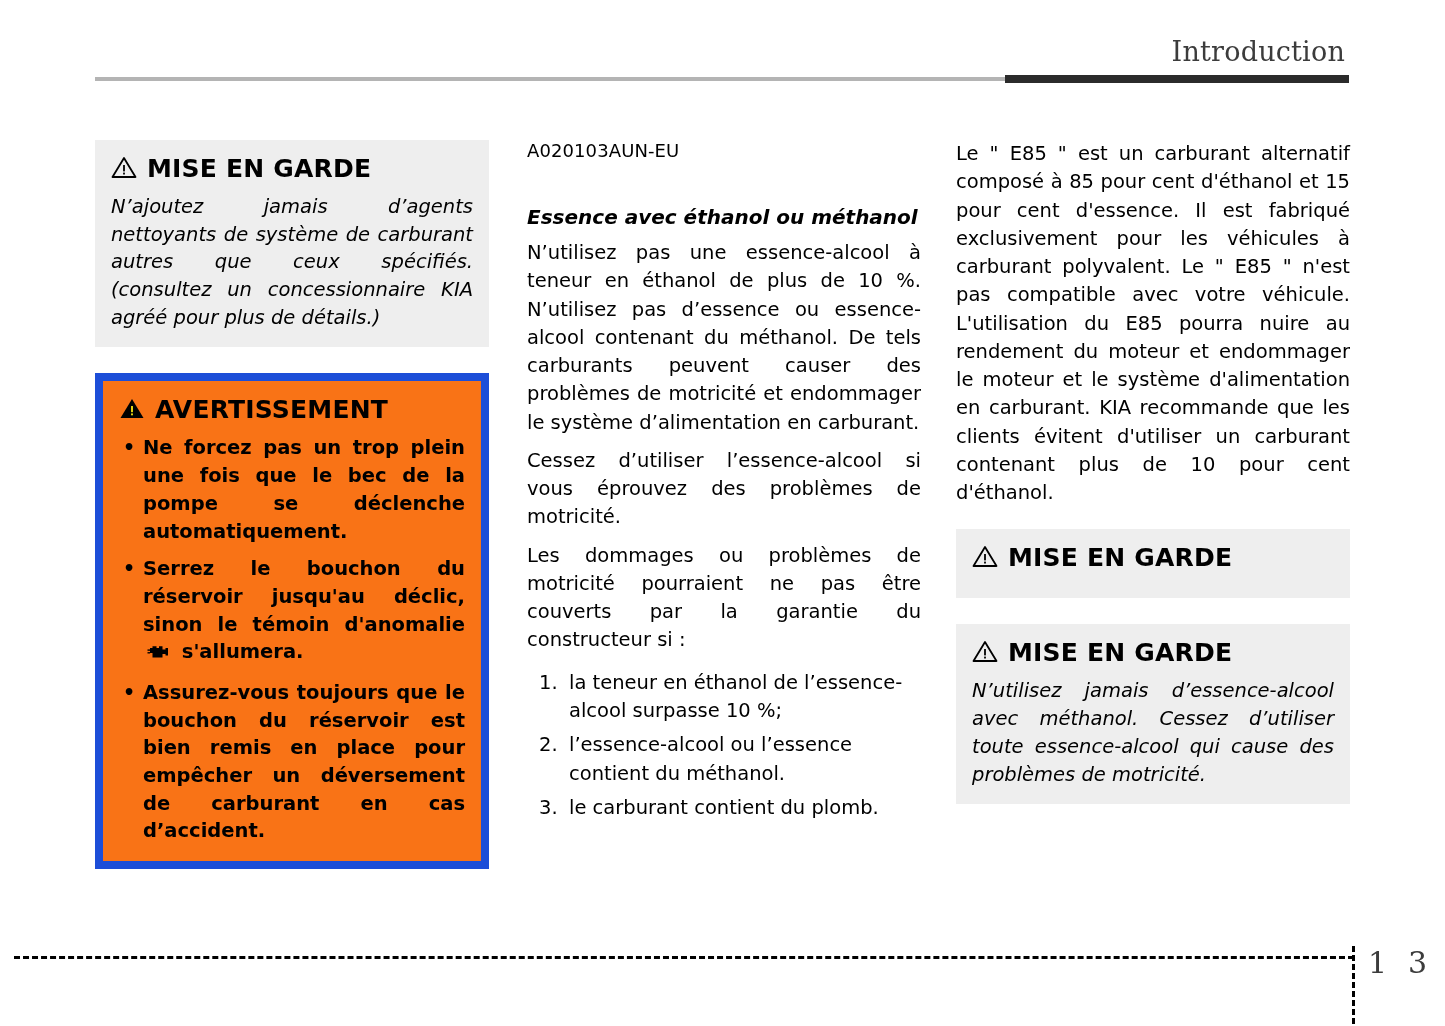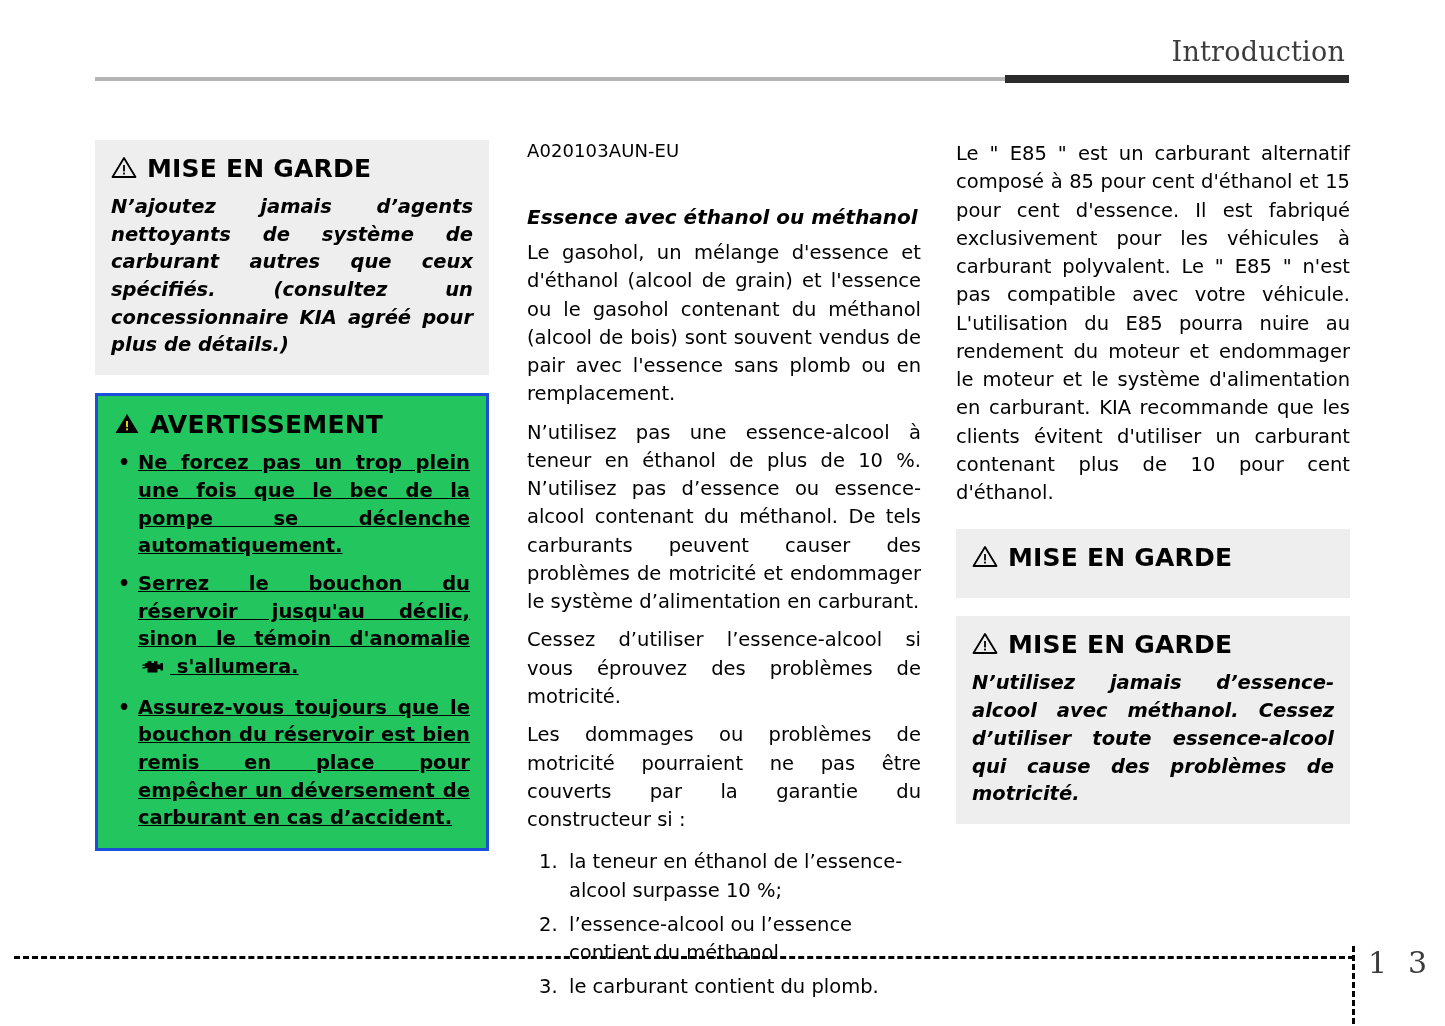--- a/index.html
+++ b/index.html
@@ -63,29 +63,29 @@
     width: 394px;
   }
   .col-1 { left: 0; }
   .col-2 { left: 432px; }
   .col-3 { left: 861px; }
 
   
   .box {
     box-sizing: border-box;
     padding: 14px 16px 16px 16px;
-    margin-bottom: 18px;
+    margin-bottom: 26px;
   }
   .box-caution {
     background: #eeeeee;
     border: none;
   }
   .box-warning {
-    background: #22c55e;
-    border: 3px solid #1d4ed8;
+    background: #f97316;
+    border: 8px solid #1d4ed8;
   }
   .box-title {
     display: flex;
     align-items: center;
     font-size: 25px;
     font-weight: bold;
     margin-bottom: 10px;
     letter-spacing: 0.2px;
   }
   .box-title .tri {
@@ -93,29 +93,28 @@
     margin-right: 10px;
     line-height: 1;
     position: relative;
     top: -1px;
   }
   .tri-outline svg, .tri-solid svg { display: block; }
 
   .box-body {
     font-size: 19.5px;
     line-height: 1.42;
-    font-weight: bold;
+    font-weight: normal;
     font-style: italic;
     text-align: justify;
   }
   ul.warn-list {
     list-style: none;
     margin: 0;
     padding: 0;
-    text-decoration: underline;
   }
   ul.warn-list li {
     position: relative;
     padding-left: 24px;
     margin-bottom: 10px;
     font-size: 19.5px;
     font-weight: bold;
     line-height: 1.42;
     text-align: justify;
   }
@@ -263,21 +262,20 @@
         </li>
         <li>Assurez-vous toujours que le bouchon du réservoir est bien remis en place pour empêcher un déversement de carburant en cas d’accident.</li>
       </ul>
     </div>
 
   </div>
 
   <div class="col col-2">
     <div class="doc-code">A020103AUN-EU</div>
     <div class="sub-head">Essence avec éthanol ou méthanol</div>
-    <p class="para">Le gasohol, un mélange d'essence et d'éthanol (alcool de grain) et l'essence ou le gasohol contenant du méthanol (alcool de bois) sont souvent vendus de pair avec l'essence sans plomb ou en remplacement.</p>
     <p class="para">N’utilisez pas une essence-alcool à teneur en éthanol de plus de 10 %. N’utilisez pas d’essence ou essence-alcool contenant du méthanol. De tels carburants peuvent causer des problèmes de motricité et endommager le système d’alimentation en carburant.</p>
     <p class="para">Cessez d’utiliser l’essence-alcool si vous éprouvez des problèmes de motricité.</p>
     <p class="para last">Les dommages ou problèmes de motricité pourraient ne pas être couverts par la garantie du constructeur si :</p>
     <ol class="num-list">
       <li>la teneur en éthanol de l’essence-alcool surpasse 10 %;</li>
       <li>l’essence-alcool ou l’essence contient du méthanol.</li>
       <li>le carburant contient du plomb.</li>
     </ol>
   </div>
 

